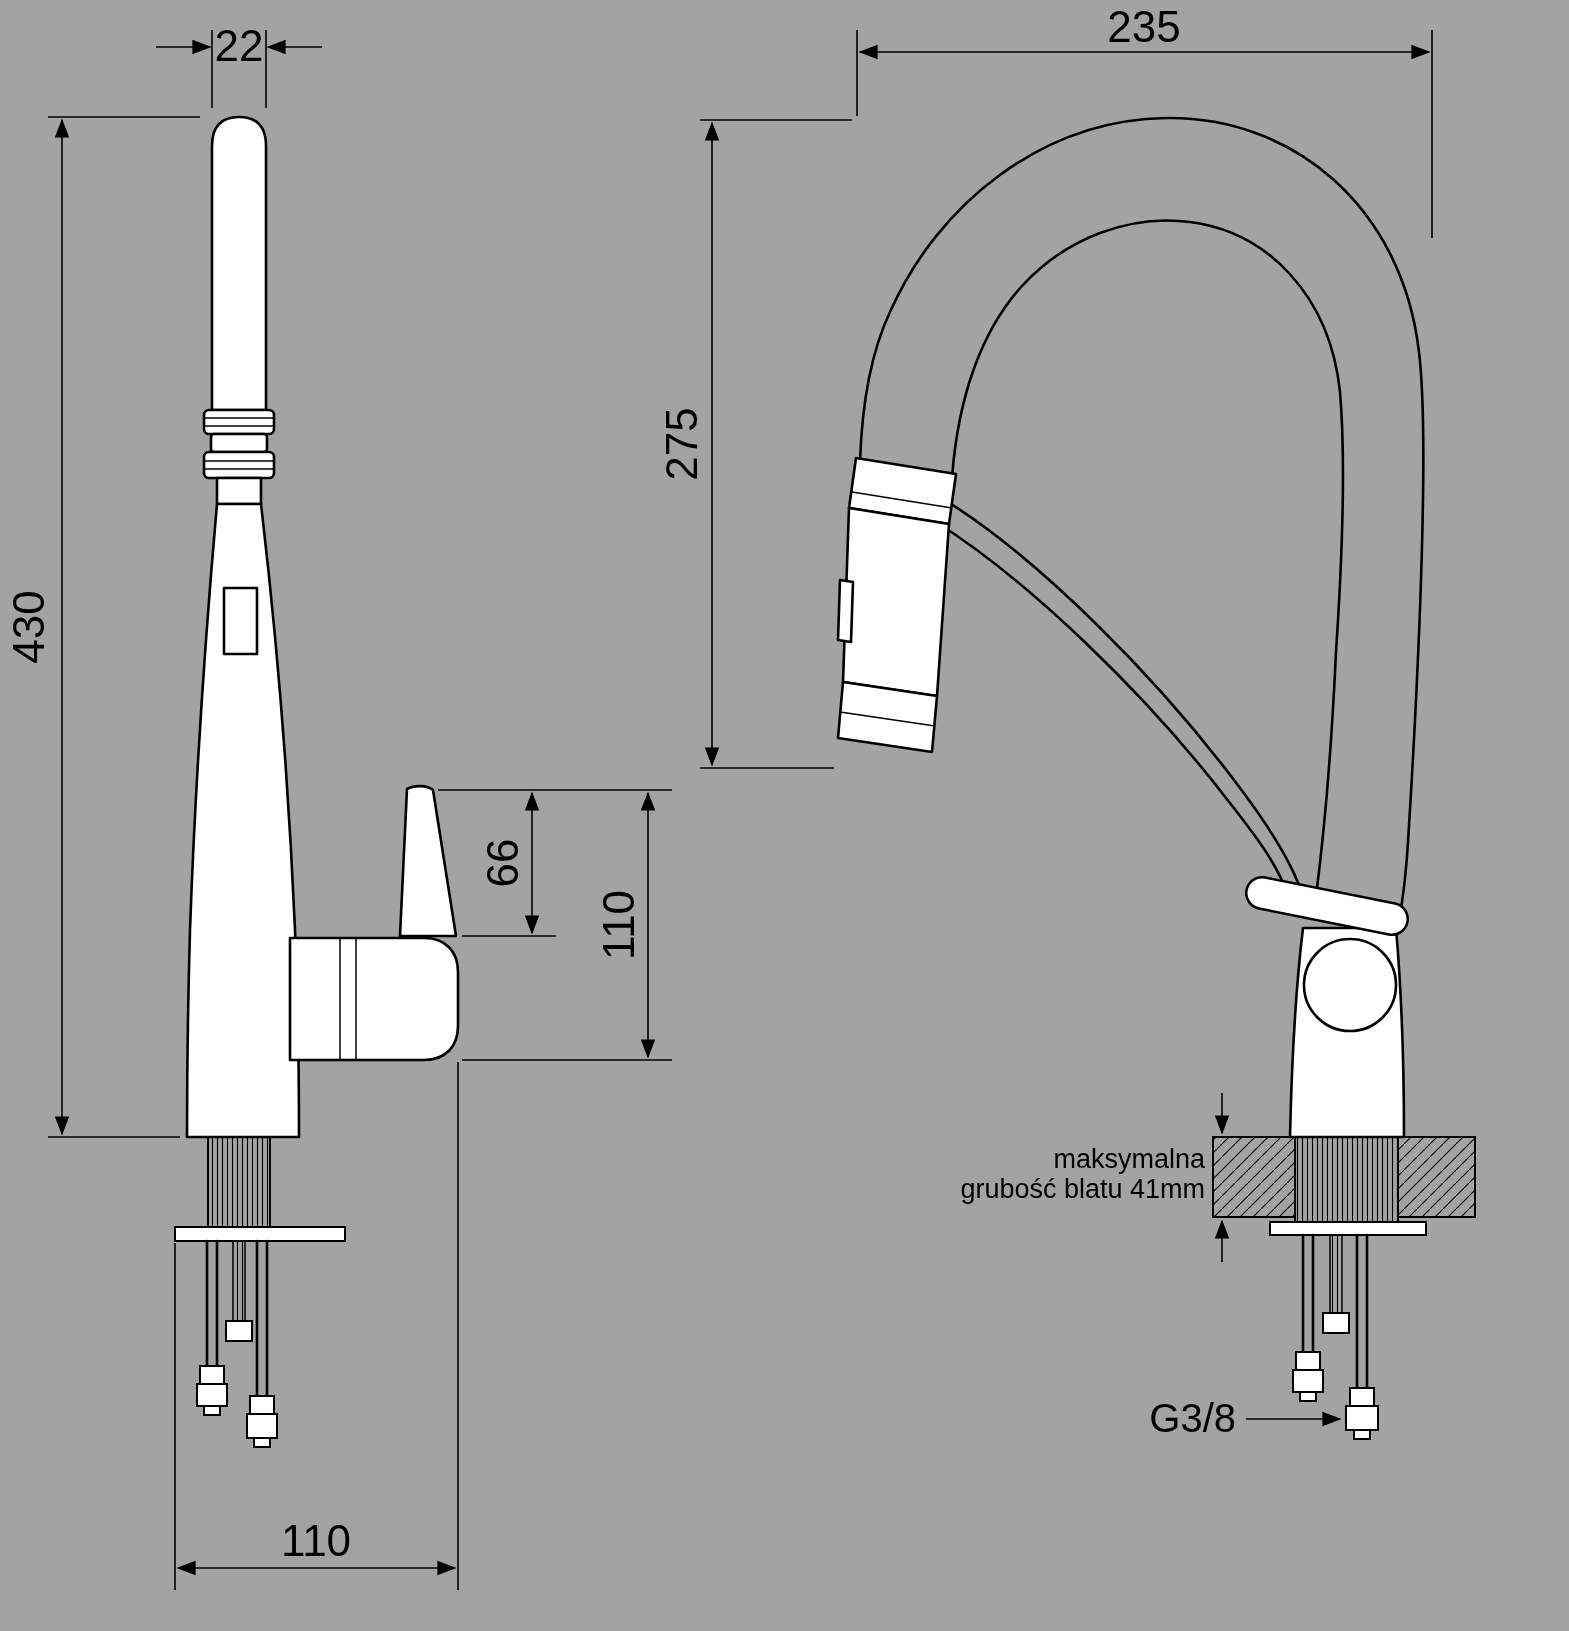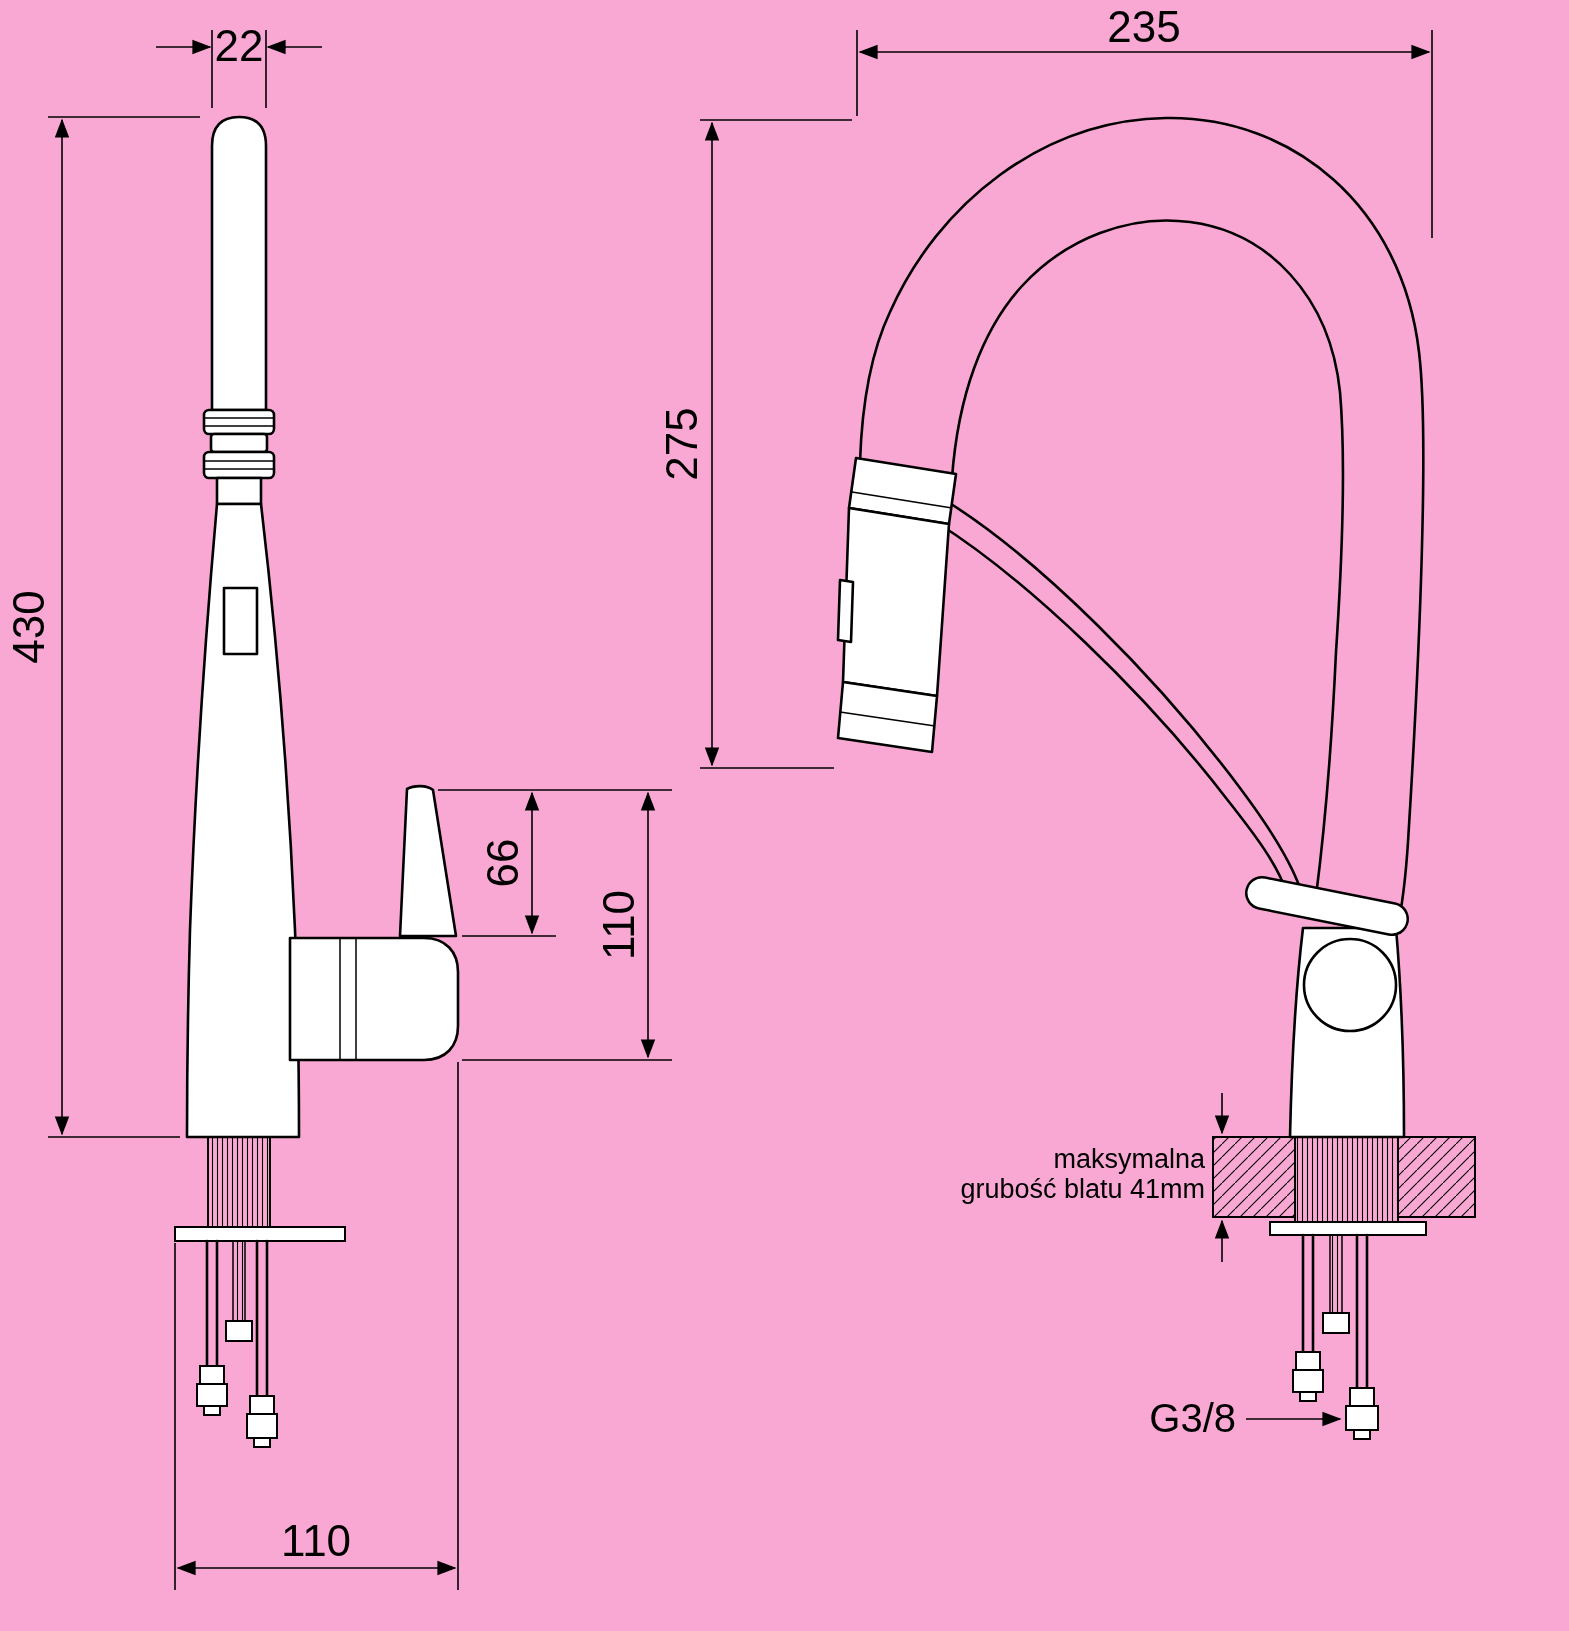--- a/index.html
+++ b/index.html
@@ -1,16 +1,16 @@
 <!DOCTYPE html>
 <html><head>
 <meta charset="utf-8">
 <style>
   html,body{margin:0;padding:0;background:#ffffff;}
-  .canvas{width:1569px;height:1631px;background:#f9a8d4;position:relative;overflow:hidden;}
+  .canvas{width:1569px;height:1631px;background:#a3a3a3;position:relative;overflow:hidden;}
   svg{display:block;}
   svg text{font-family:"Liberation Sans", sans-serif;fill:#000;}
   text.dim{font-size:44px;}
   text.note{font-size:27px;}
   text.gthread{font-size:40px;}
   .o{fill:none;stroke:#000;stroke-width:2.6;stroke-linecap:round;stroke-linejoin:round;}
   .of{fill:#ffffff;stroke:#000;stroke-width:2.6;stroke-linecap:round;stroke-linejoin:round;}
   .t{fill:none;stroke:#000;stroke-width:1.5;}
   .d{fill:none;stroke:#000;stroke-width:1.6;}
   .hw{fill:#ffffff;stroke:#000;stroke-width:2;}

